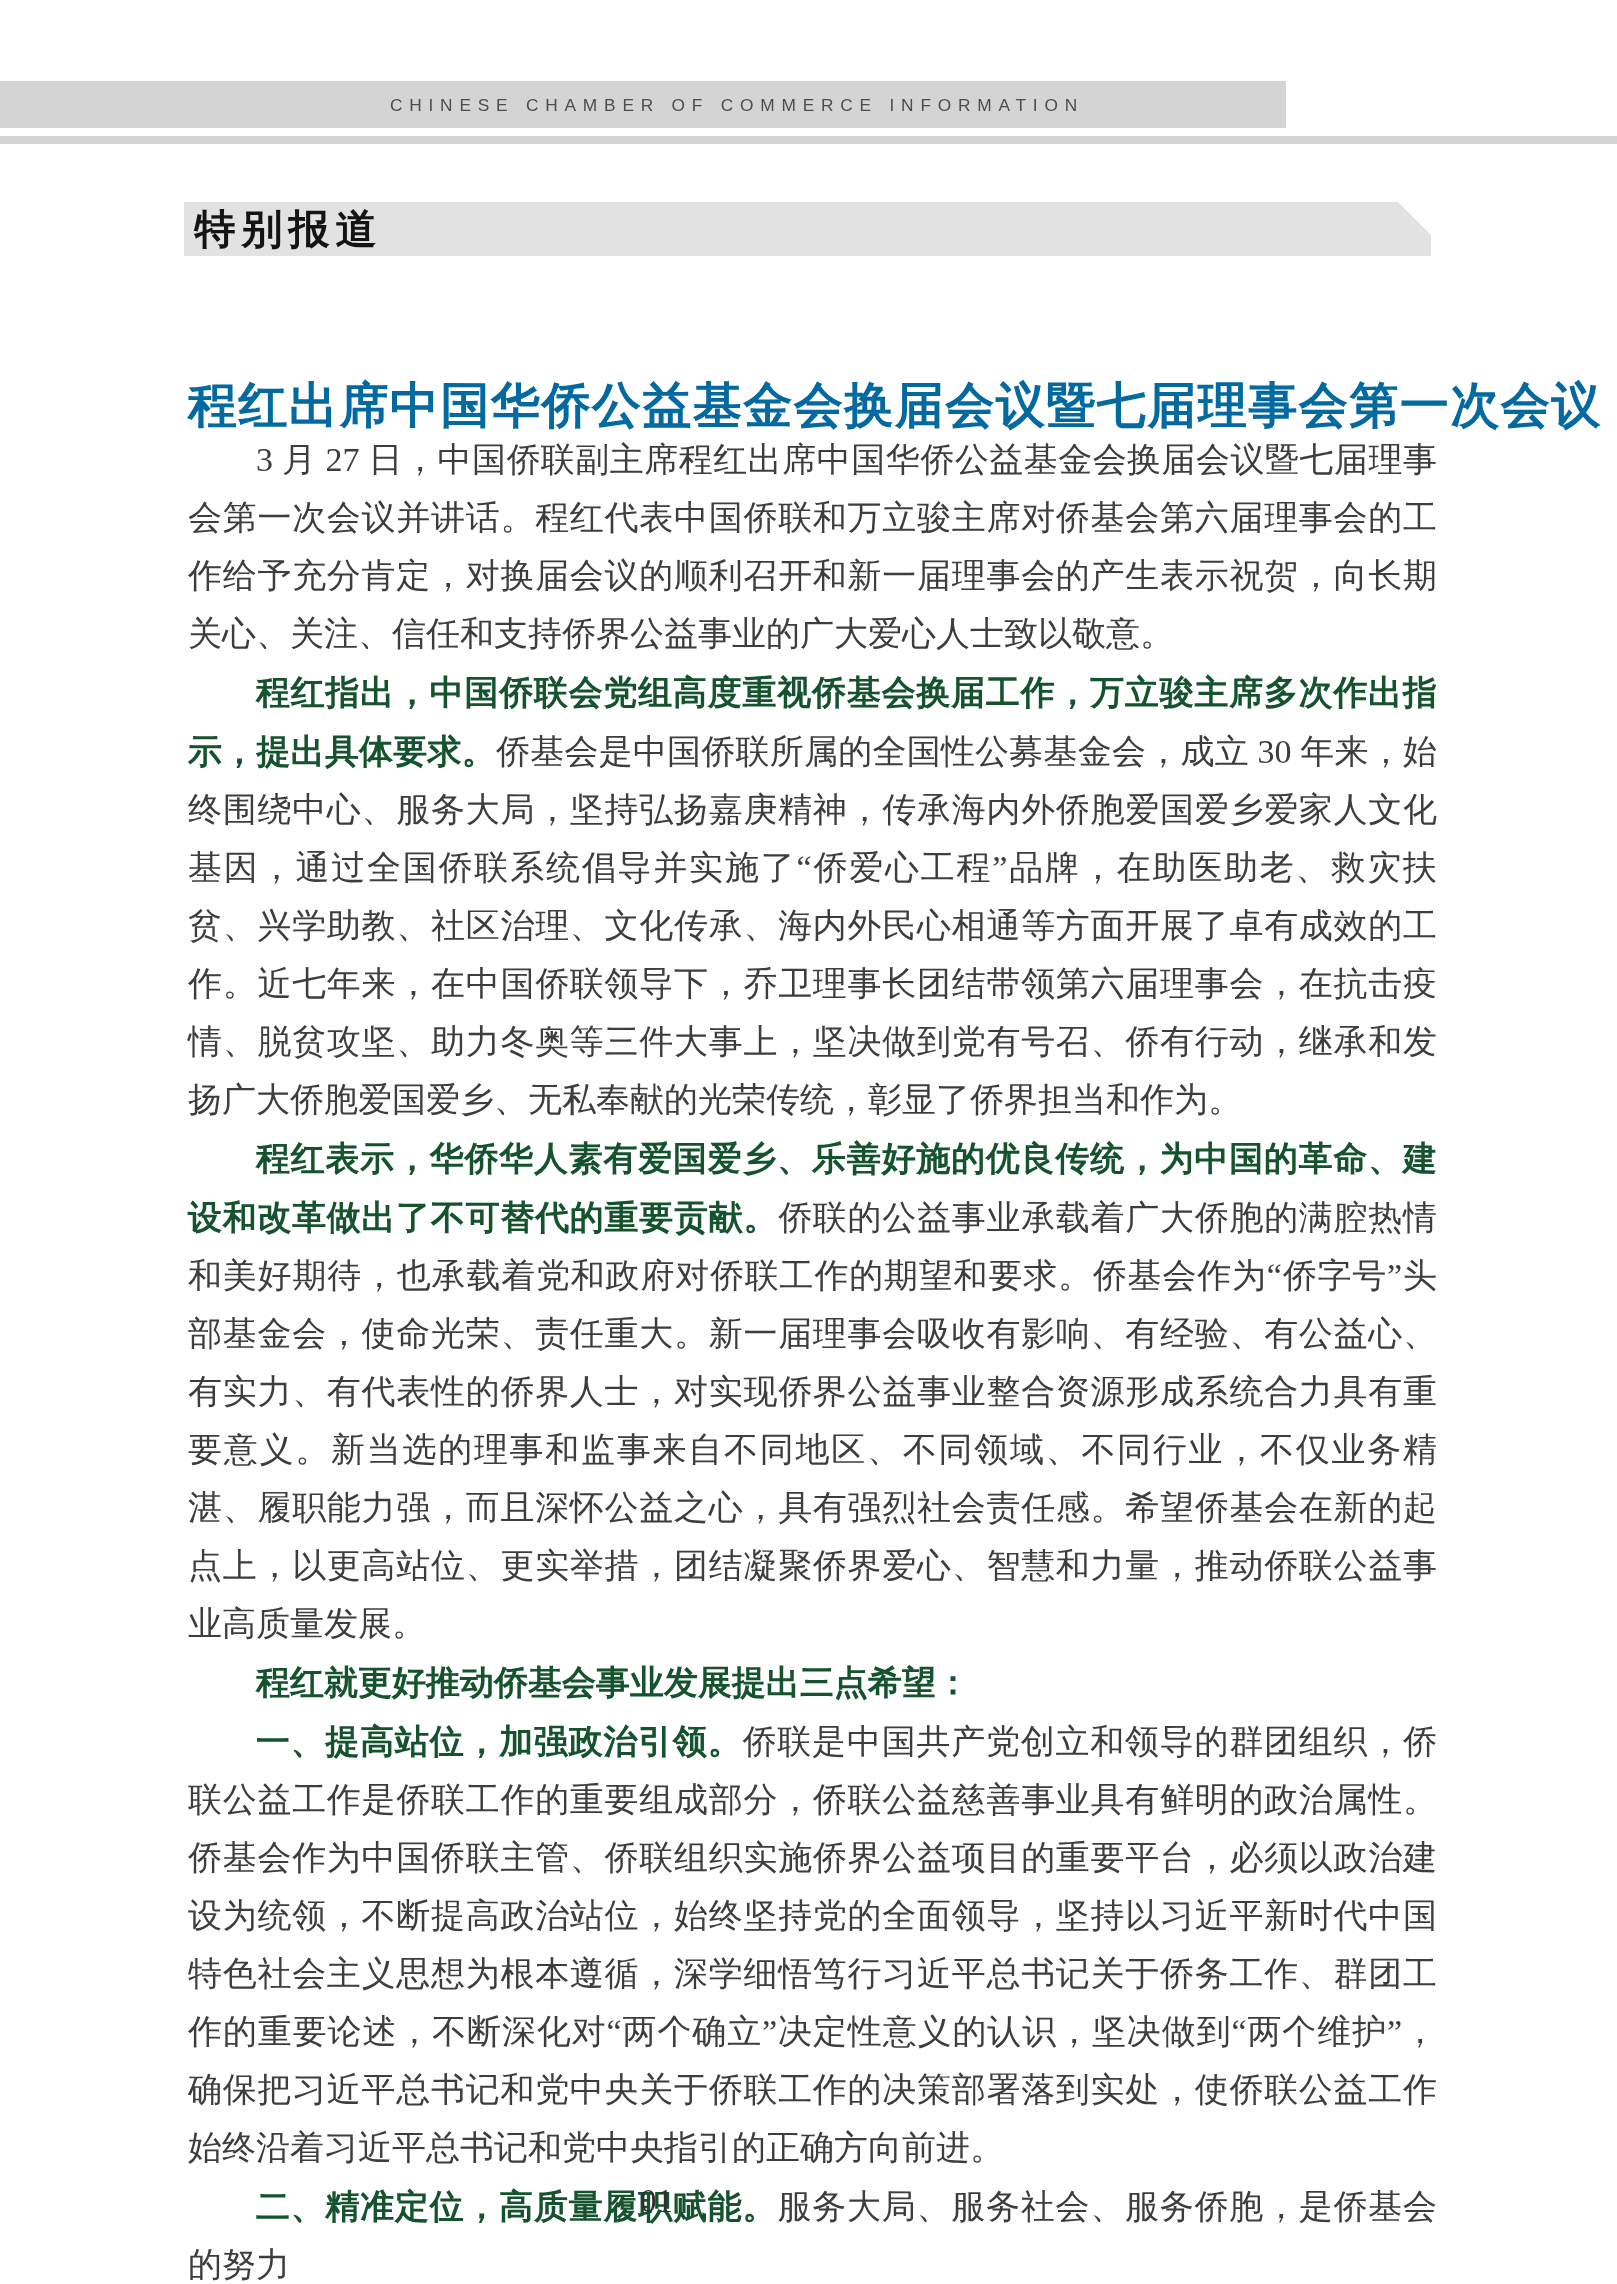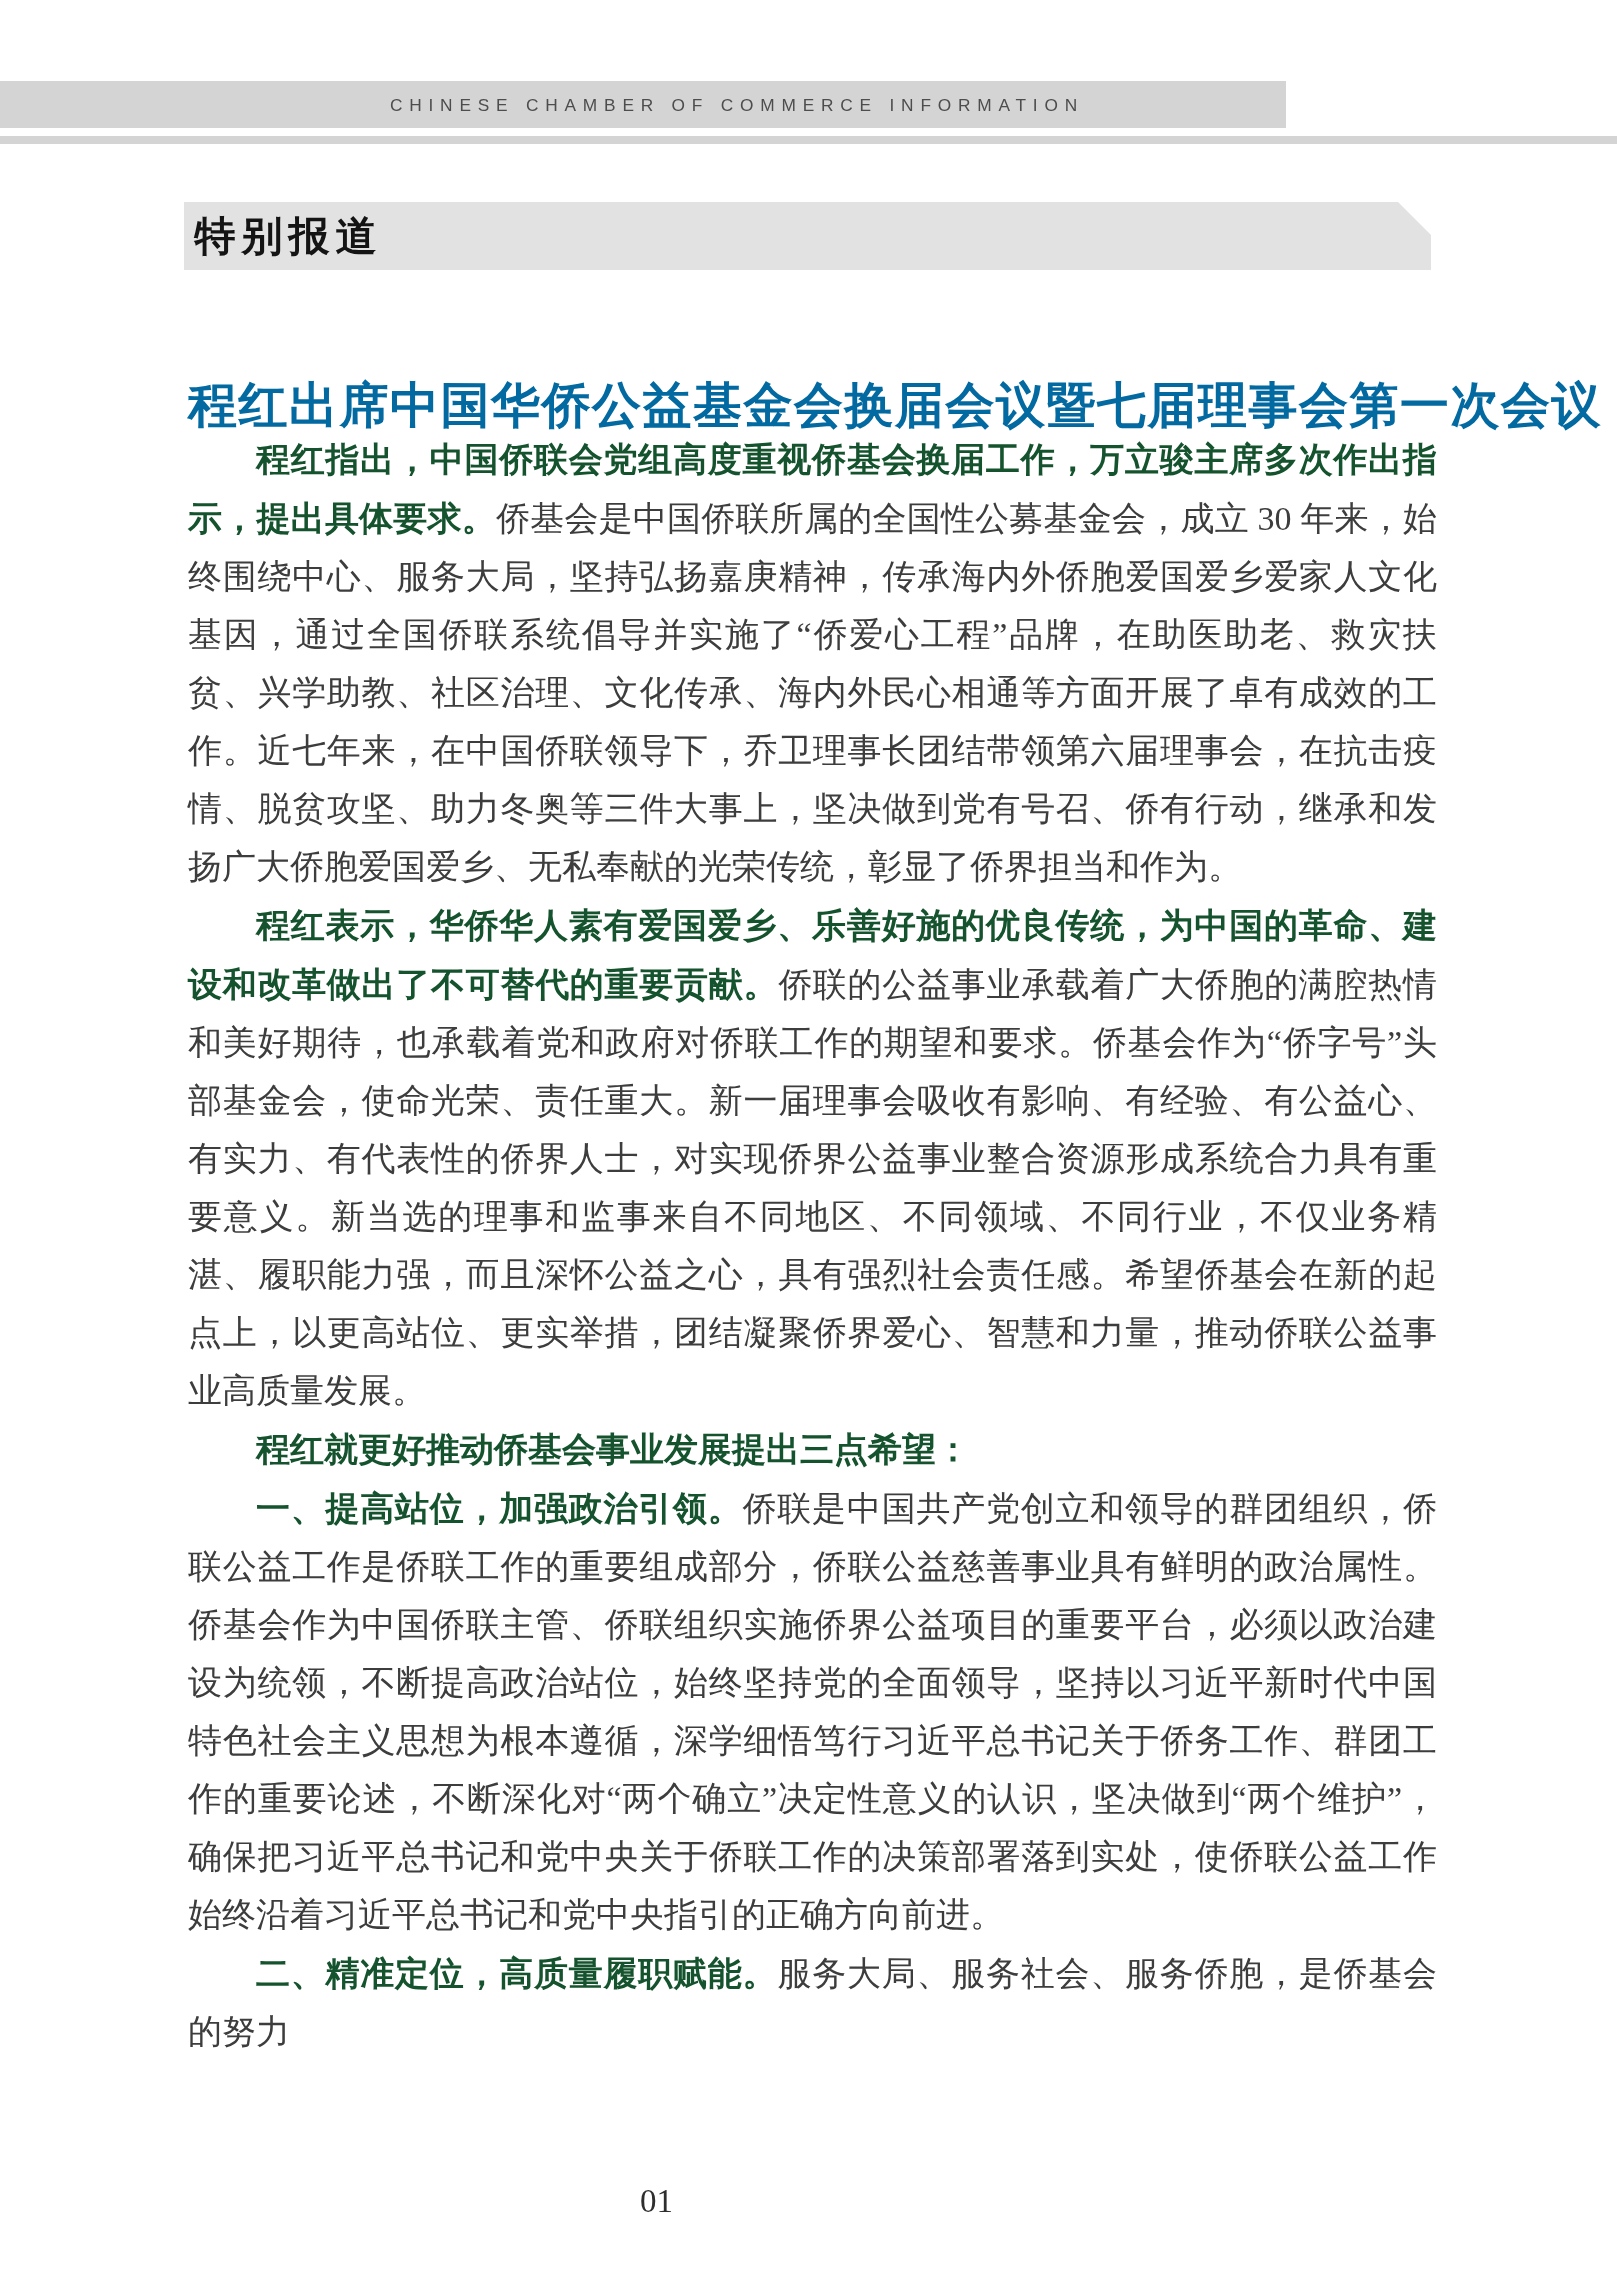--- a/index.html
+++ b/index.html
@@ -26,21 +26,21 @@
   }
   .masthead-rule {
     position: absolute; left: 0; top: 136px;
     width: 1617px; height: 8.3px;
     background: #d4d4d4;
   }
 
   
   .section-banner {
     position: absolute; left: 184px; top: 202px;
-    width: 1247px; height: 68px;
+    width: 1247px; height: 54px;
     background: #e2e2e2;
     clip-path: polygon(0 0, calc(100% - 33px) 0, 100% 33px, 100% 100%, 0 100%);
     text-decoration: underline;
   }
   .section-label {
     position: absolute; left: 10.5px; top: 50%;
     transform: translateY(-50%);
     font-family: "Liberation Serif", serif;
     font-weight: bold; font-size: 41px;
     letter-spacing: 6px; color: #141414;
@@ -88,20 +88,21 @@
 </div>
 <div class="masthead-rule"></div>
 
 <div class="section-banner">
   <span class="section-label">特别报道</span>
 </div>
 
 <h1 class="article-title">程红出席中国华侨公益基金会换届会议暨七届理事会第一次会议</h1>
 
 <div class="article-body">
+  <p><b class="lead"></b><span>3 月 27 日，中国侨联副主席程红出席中国华侨公益基金会换届会议暨七届理事会第一次会议并讲话。程红代表中国侨联和万立骏主席对侨基会第六届理事会的工作给予充分肯定，对换届会议的顺利召开和新一届理事会的产生表示祝贺，向长期关心、关注、信任和支持侨界公益事业的广大爱心人士致以敬意。</span></p>
   <p><b class="lead">程红指出，中国侨联会党组高度重视侨基会换届工作，万立骏主席多次作出指示，提出具体要求。</b><span>侨基会是中国侨联所属的全国性公募基金会，成立 30 年来，始终围绕中心、服务大局，坚持弘扬嘉庚精神，传承海内外侨胞爱国爱乡爱家人文化基因，通过全国侨联系统倡导并实施了“侨爱心工程”品牌，在助医助老、救灾扶贫、兴学助教、社区治理、文化传承、海内外民心相通等方面开展了卓有成效的工作。近七年来，在中国侨联领导下，乔卫理事长团结带领第六届理事会，在抗击疫情、脱贫攻坚、助力冬奥等三件大事上，坚决做到党有号召、侨有行动，继承和发扬广大侨胞爱国爱乡、无私奉献的光荣传统，彰显了侨界担当和作为。</span></p>
   <p><b class="lead">程红表示，华侨华人素有爱国爱乡、乐善好施的优良传统，为中国的革命、建设和改革做出了不可替代的重要贡献。</b><span>侨联的公益事业承载着广大侨胞的满腔热情和美好期待，也承载着党和政府对侨联工作的期望和要求。侨基会作为“侨字号”头部基金会，使命光荣、责任重大。新一届理事会吸收有影响、有经验、有公益心、有实力、有代表性的侨界人士，对实现侨界公益事业整合资源形成系统合力具有重要意义。新当选的理事和监事来自不同地区、不同领域、不同行业，不仅业务精湛、履职能力强，而且深怀公益之心，具有强烈社会责任感。希望侨基会在新的起点上，以更高站位、更实举措，团结凝聚侨界爱心、智慧和力量，推动侨联公益事业高质量发展。</span></p>
   <p><b class="lead">程红就更好推动侨基会事业发展提出三点希望：</b><span></span></p>
   <p><b class="lead">一、提高站位，加强政治引领。</b><span>侨联是中国共产党创立和领导的群团组织，侨联公益工作是侨联工作的重要组成部分，侨联公益慈善事业具有鲜明的政治属性。侨基会作为中国侨联主管、侨联组织实施侨界公益项目的重要平台，必须以政治建设为统领，不断提高政治站位，始终坚持党的全面领导，坚持以习近平新时代中国特色社会主义思想为根本遵循，深学细悟笃行习近平总书记关于侨务工作、群团工作的重要论述，不断深化对“两个确立”决定性意义的认识，坚决做到“两个维护”，确保把习近平总书记和党中央关于侨联工作的决策部署落到实处，使侨联公益工作始终沿着习近平总书记和党中央指引的正确方向前进。</span></p>
   <p><b class="lead">二、精准定位，高质量履职赋能。</b><span>服务大局、服务社会、服务侨胞，是侨基会的努力</span></p>
 </div>
 
 <div class="page-number">01</div>
 
 

